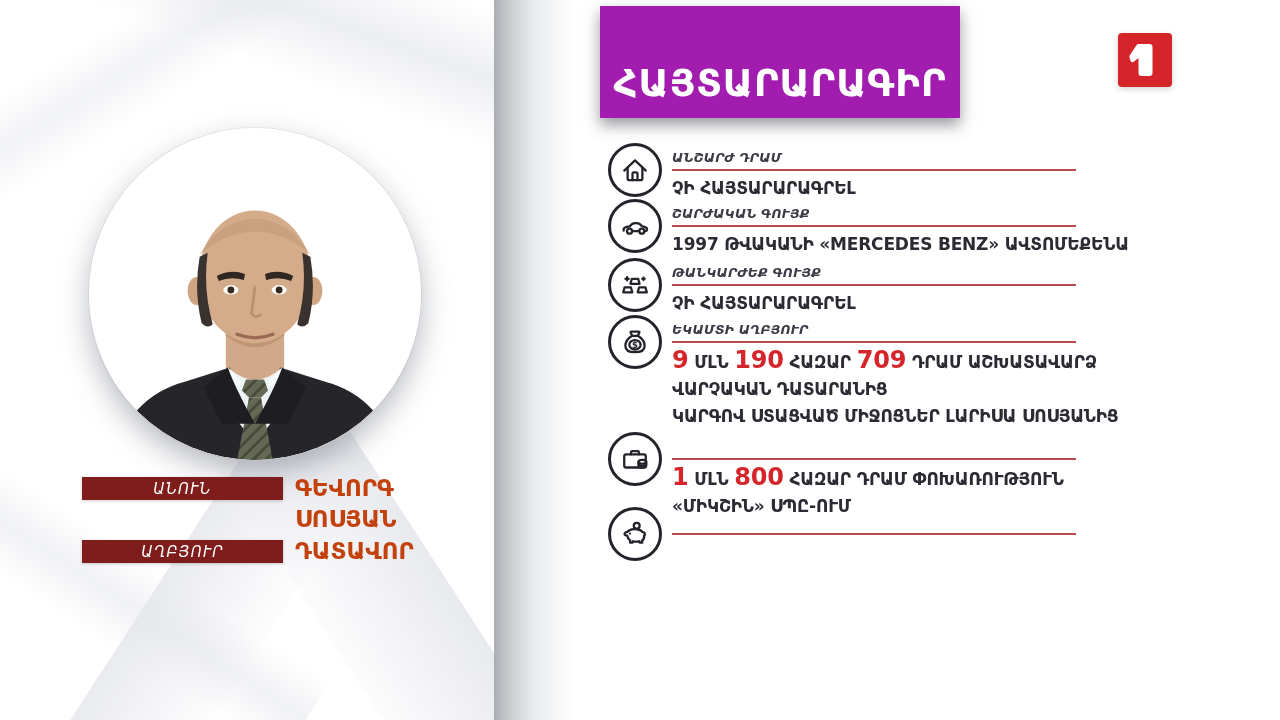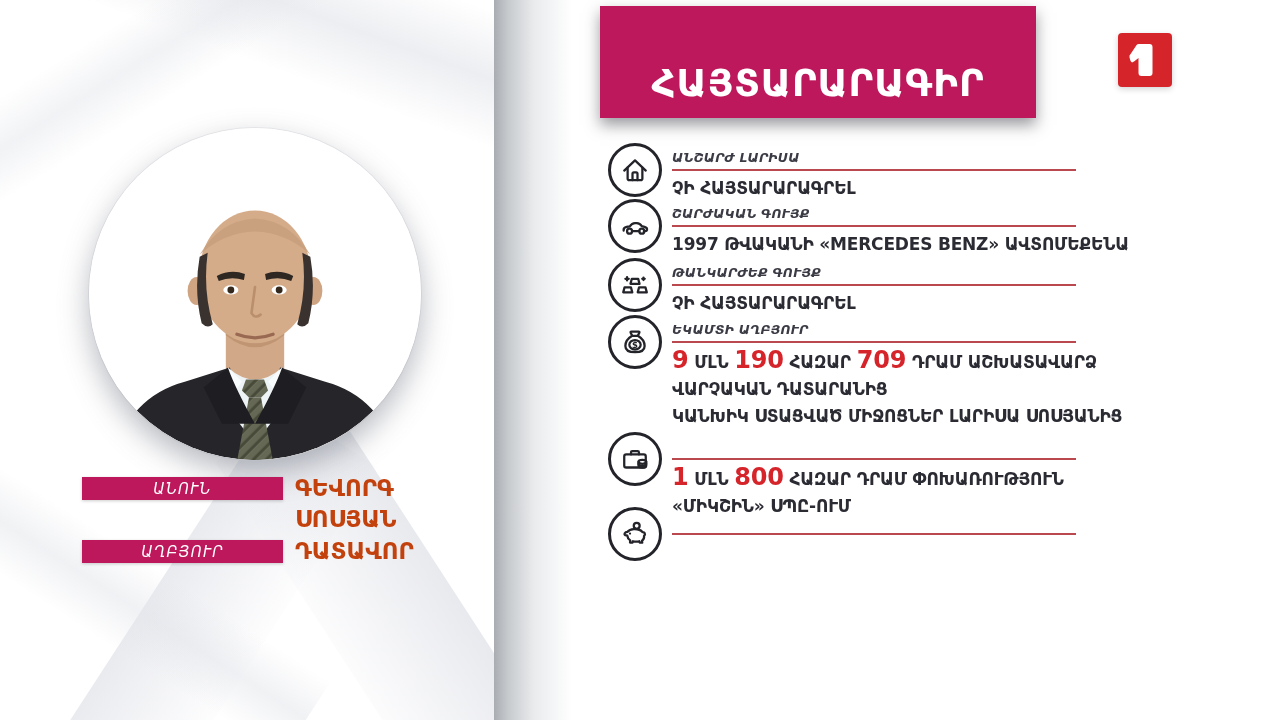--- a/index.html
+++ b/index.html
@@ -24,22 +24,22 @@
     background:linear-gradient(180deg,rgba(226,228,233,.0),rgba(226,228,233,.5),rgba(226,228,233,.0));}
 
   
   .right-panel{
     position:absolute;left:494px;top:0;width:786px;height:720px;z-index:1;
     background:linear-gradient(90deg,#a9adb2 0px,#c7cacd 14px,#e9ebed 40px,#ffffff 78px);
   }
 
   
   .title-box{
-    position:absolute;left:600px;top:6px;width:436px;height:112px;z-index:3;
-    background:#be185d;box-shadow:0 7px 14px rgba(55,55,65,.5);
+    position:absolute;left:600px;top:6px;width:360px;height:112px;z-index:3;
+    background:#a21caf;box-shadow:0 7px 14px rgba(55,55,65,.5);
     display:flex;align-items:flex-end;justify-content:center;
   }
   .title-text{
     color:#ffffff;font-weight:bold;font-size:37px;letter-spacing:1px;
     line-height:1;padding-bottom:16px;white-space:nowrap;
   }
 
   
   .channel-logo{
     position:absolute;left:1118px;top:33px;width:54px;height:54px;z-index:4;
@@ -74,21 +74,21 @@
   .photo-circle{
     position:absolute;left:89px;top:128px;width:332px;height:332px;z-index:2;
     border-radius:50%;background:#ffffff;overflow:hidden;
     box-shadow:0 12px 30px rgba(95,100,112,.45),0 0 0 1px #f1f1f4;
   }
   .photo-circle svg{width:100%;height:100%;display:block;}
 
   
   .person-field-bar{
     position:absolute;left:82px;width:201px;height:23px;z-index:2;
-    background:#be185d;display:flex;align-items:center;justify-content:center;
+    background:#7f1d1d;display:flex;align-items:center;justify-content:center;
     box-shadow:0 1px 3px rgba(0,0,0,.2);
   }
   .person-field-bar span{
     color:#ffffff;font-style:italic;font-size:15px;letter-spacing:1.2px;white-space:nowrap;
   }
   .person-field-value{
     position:absolute;left:295px;z-index:2;height:24px;line-height:24px;
     font-size:23px;font-weight:bold;color:#c2410c;white-space:nowrap;
   }
 </style>
@@ -182,21 +182,21 @@
   <div class="person-field-value" style="top:539px">ԴԱՏԱՎՈՐ</div>
 
   <div id="rows">
       <div class="row-icon" style="top: 143px;">
         <svg viewBox="0 0 30 30">
           <path fill="none" stroke="#23232a" stroke-width="2" stroke-linecap="round" stroke-linejoin="round" d="M5.5 15.5 L15 6.5 L24.5 15.5"></path>
           <path fill="none" stroke="#23232a" stroke-width="2" stroke-linecap="round" stroke-linejoin="round" d="M8.5 13 V22.5 Q8.5 24 10 24 H20 Q21.5 24 21.5 22.5 V13"></path>
           <path fill="none" stroke="#23232a" stroke-width="2" stroke-linecap="round" stroke-linejoin="round" d="M12.8 24 V18.3 Q12.8 17 14 17 H16 Q17.2 17 17.2 18.3 V24"></path>
         </svg>
       </div>
-      <div class="row-label" style="top: 149px;">ԱՆՇԱՐԺ ԼԱՐԻՍԱ</div>
+      <div class="row-label" style="top: 149px;">ԱՆՇԱՐԺ ԴՐԱՄ</div>
       <div class="row-underline" style="top: 169px; background: rgb(185, 73, 78);"></div>
       <div class="row-values" style="top: 175px;">
         <div class="vline"><span>ՉԻ ՀԱՅՏԱՐԱՐԱԳՐԵԼ</span></div>
       </div>
       <div class="row-icon" style="top: 199px;">
         <svg viewBox="0 0 30 30">
           <path fill="none" stroke="#23232a" stroke-width="2" stroke-linecap="round" stroke-linejoin="round" d="M5 19 Q4.6 16.4 7.6 15.8 L10.4 15.3 Q12.2 12.4 15 12.4 H16.6 Q19.4 12.4 21 15.2 L23.4 15.7 Q26 16.3 25.6 18.6 Q25.4 19.6 24 19.6 H22.8"></path>
           <path fill="none" stroke="#23232a" stroke-width="2" stroke-linecap="round" stroke-linejoin="round" d="M12.4 19.6 H18.8"></path>
           <circle fill="none" stroke="#23232a" stroke-width="2" stroke-linecap="round" stroke-linejoin="round" cx="10.2" cy="19.6" r="2.2"></circle>
           <circle fill="none" stroke="#23232a" stroke-width="2" stroke-linecap="round" stroke-linejoin="round" cx="21" cy="19.6" r="2.2"></circle>
@@ -227,21 +227,21 @@
           <path fill="none" stroke="#23232a" stroke-width="2" stroke-linecap="round" stroke-linejoin="round" d="M12.5 9.5 H17.5 Q23.5 13 23.5 18.5 Q23.5 24 15 24 Q6.5 24 6.5 18.5 Q6.5 13 12.5 9.5 Z"></path>
           <ellipse fill="none" stroke="#23232a" stroke-width="2" stroke-linecap="round" stroke-linejoin="round" cx="15" cy="17.5" rx="5" ry="4.2"></ellipse>
           <text x="15" y="20" text-anchor="middle" font-size="7.5" font-weight="bold" fill="#23232a" font-family="DejaVu Sans, sans-serif">$</text>
         </svg>
       </div>
       <div class="row-label" style="top: 321px;">ԵԿԱՄՏԻ ԱՂԲՅՈՒՐ</div>
       <div class="row-underline" style="top: 341px; background: rgb(185, 73, 78);"></div>
       <div class="row-values" style="top: 347px;">
         <div class="vline"><span class="num" style="color: rgb(214, 36, 43);">9</span><span> ՄԼՆ </span><span class="num" style="color: rgb(214, 36, 43);">190</span><span> ՀԱԶԱՐ </span><span class="num" style="color: rgb(214, 36, 43);">709</span><span> ԴՐԱՄ ԱՇԽԱՏԱՎԱՐՁ</span></div>
         <div class="vline"><span>ՎԱՐՉԱԿԱՆ ԴԱՏԱՐԱՆԻՑ</span></div>
-        <div class="vline"><span>ԿԱՆԽԻԿ ՍՏԱՑՎԱԾ ՄԻՋՈՑՆԵՐ ԼԱՐԻՍԱ ՍՈՍՅԱՆԻՑ</span></div>
+        <div class="vline"><span>ԿԱՐԳՈՎ ՍՏԱՑՎԱԾ ՄԻՋՈՑՆԵՐ ԼԱՐԻՍԱ ՍՈՍՅԱՆԻՑ</span></div>
       </div>
       <div class="row-icon" style="top: 432px;">
         <svg viewBox="0 0 30 30">
           <path fill="none" stroke="#23232a" stroke-width="2" stroke-linecap="round" stroke-linejoin="round" d="M11.5 11 V9.2 Q11.5 8 12.7 8 H17.3 Q18.5 8 18.5 9.2 V11"></path>
           <rect fill="none" stroke="#23232a" stroke-width="2" stroke-linecap="round" stroke-linejoin="round" x="5.5" y="11" width="19" height="11.5" rx="1.8"></rect>
           <ellipse fill="none" stroke="#23232a" stroke-width="2" stroke-linecap="round" stroke-linejoin="round" cx="21.5" cy="17.5" rx="3.4" ry="1.7"></ellipse>
           <path fill="none" stroke="#23232a" stroke-width="2" stroke-linecap="round" stroke-linejoin="round" d="M18.1 17.5 V21 Q18.1 22.7 21.5 22.7 Q24.9 22.7 24.9 21 V17.5"></path>
           <path fill="none" stroke="#23232a" stroke-width="2" stroke-linecap="round" stroke-linejoin="round" d="M18.1 19.3 Q18.1 21 21.5 21 Q24.9 21 24.9 19.3"></path>
         </svg>
       </div>

